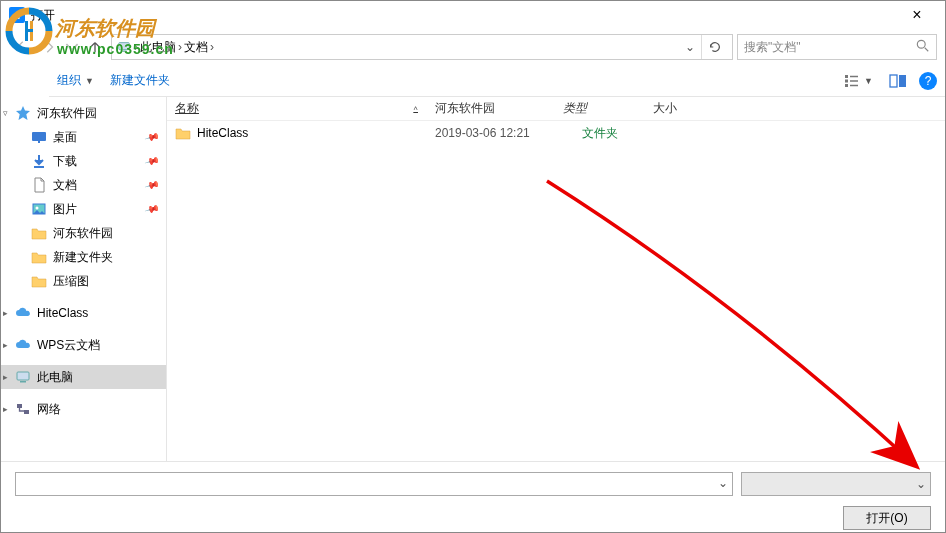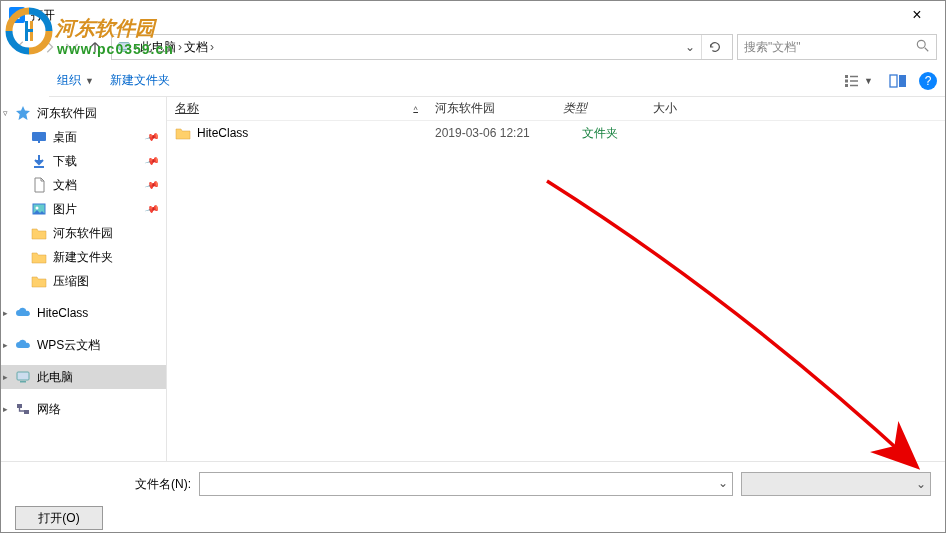--- a/index.html
+++ b/index.html
@@ -60,21 +60,21 @@
 .fr-cell.type { width: 90px; color: #15803d; text-align: center; }
 .fr-cell.size { width: 80px; }
 
 .footer { border-top: 1px solid #e5e5e5; padding: 10px 14px; background: #fff; }
 .fn-row { display: flex; align-items: center; gap: 8px; margin-bottom: 10px; }
 .fn-label { width: 176px; text-align: right; }
 .fn-input { flex: 1; height: 24px; border: 1px solid #aaa; padding: 0 4px; position: relative; }
 .fn-input .chev { position: absolute; right: 4px; top: 3px; color: #555; }
 .ft-select { width: 190px; height: 24px; border: 1px solid #aaa; background: #e9e9e9; display: flex; align-items: center; padding: 0 6px; position: relative; }
 .ft-select .chev { position: absolute; right: 4px; color: #555; }
-.btn-row { display: flex; justify-content: flex-end; gap: 8px; flex-direction: column; }
+.btn-row { display: flex; justify-content: flex-end; gap: 8px; }
 .btn { width: 88px; height: 24px; border: 1px solid #999; background: #e9e9e9; display: flex; align-items: center; justify-content: center; }
 
 
 .watermark { position: absolute; top: 6px; left: 4px; z-index: 5; pointer-events: none; }
 .wm-circle { width: 48px; height: 48px; position: relative; }
 .wm-text { color: #d89020; font-size: 20px; font-weight: bold; font-style: italic; position: absolute; left: 50px; top: 8px; white-space: nowrap; text-shadow: 0 0 1px #fff; }
 .wm-url { color: #2a9a2a; font-size: 14px; font-weight: bold; position: absolute; left: 52px; top: 34px; letter-spacing: 1px; white-space: nowrap; text-shadow: 0 0 1px #fff; }
 
 
 .red-arrow-svg { position: absolute; left: 536px; top: 170px; z-index: 4; pointer-events: none; }
@@ -342,21 +342,20 @@
         <div class="fr-cell date">2019-03-06 12:21</div>
         <div class="fr-cell type">文件夹</div>
         <div class="fr-cell size"></div>
       </div>
     </div>
   </div>
 </div>
 
 <div class="footer">
   <div class="fn-row">
-    <div class="fn-label">文件名(N):</div>
     <div class="fn-input">
       <span class="chev">⌄</span>
     </div>
     <div class="ft-select">
       <span class="chev">⌄</span>
     </div>
   </div>
   <div class="btn-row">
     <div class="btn">
         <span>打开(O)</span>

